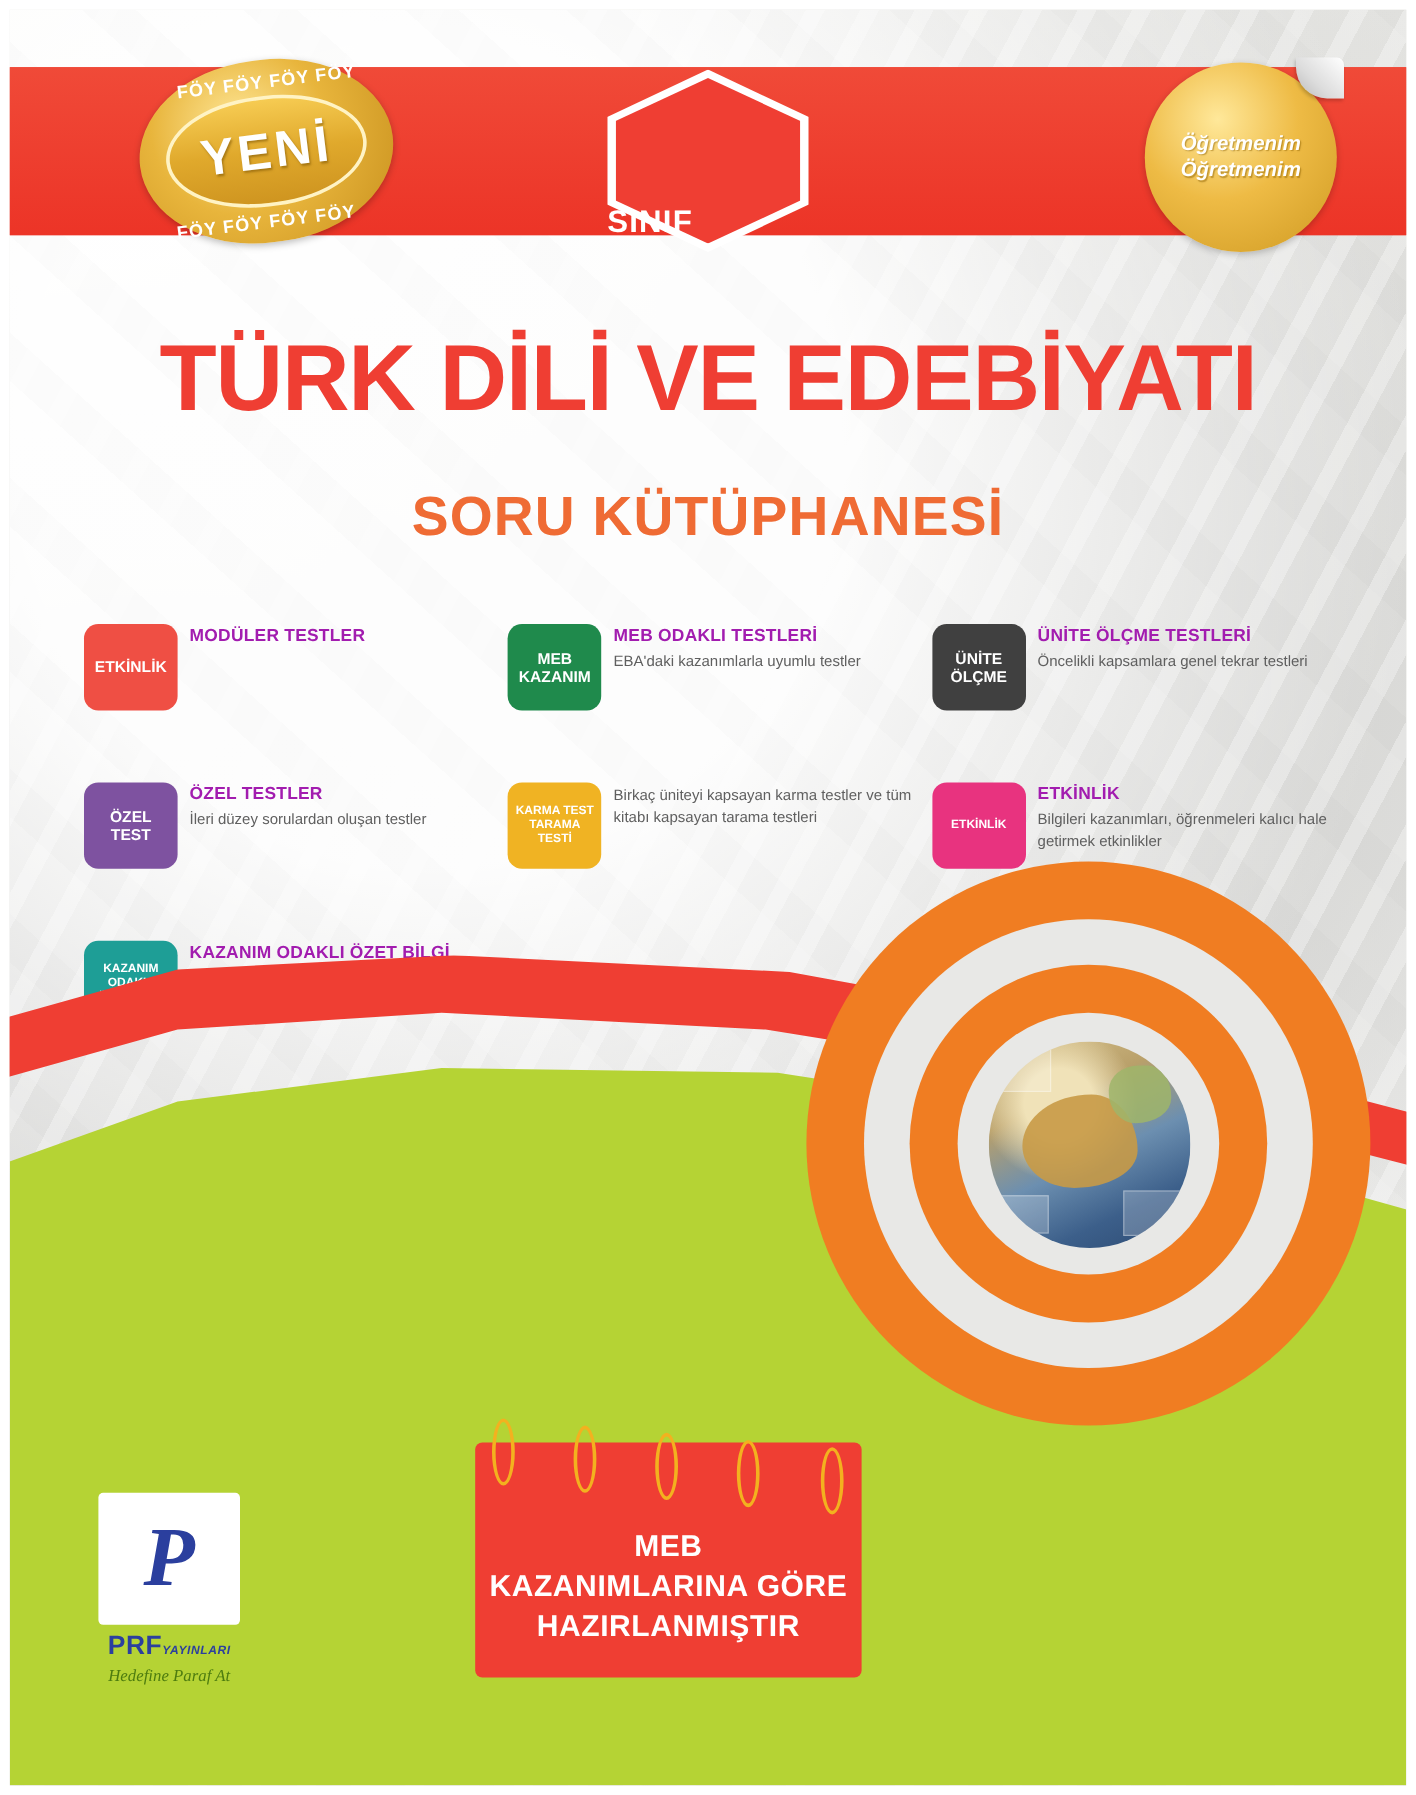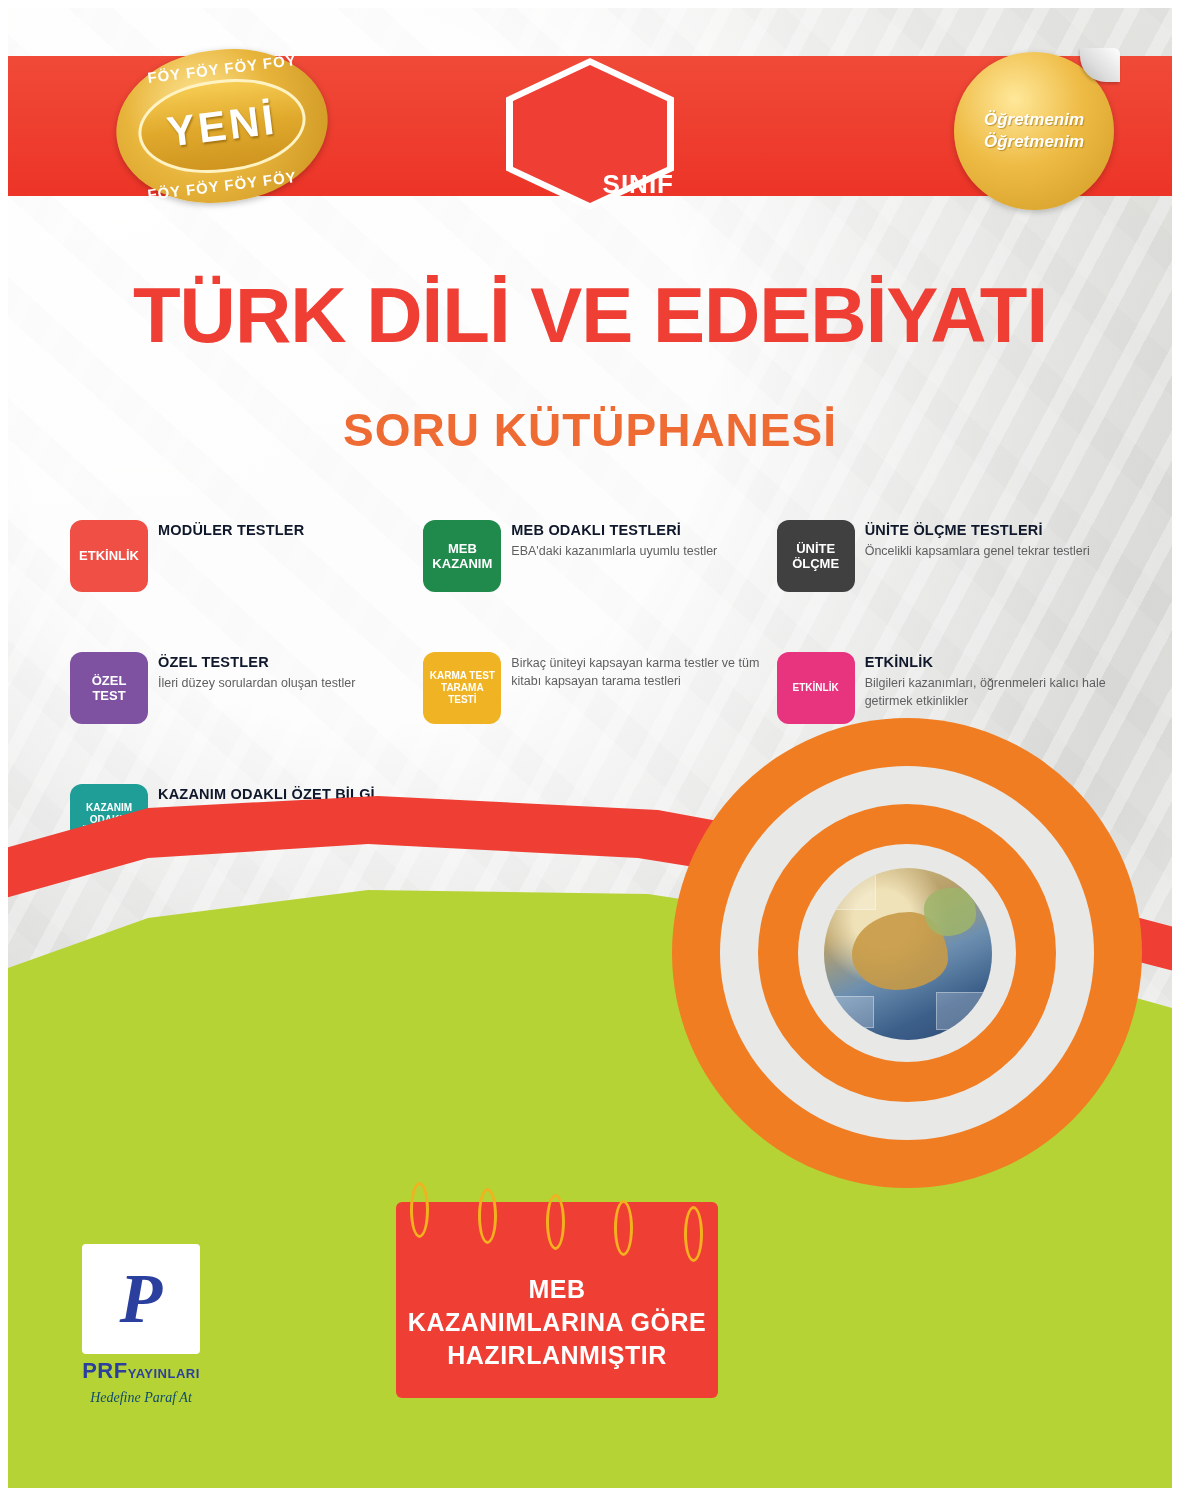--- a/index.html
+++ b/index.html
@@ -143,21 +143,21 @@
     font-size: 86px;
     font-weight: bold;
     color: #ffffff;
     line-height: 1;
     letter-spacing: -3px;
   }
   .sinif-label {
     position: absolute;
     left: 0; right: 0;
     bottom: 10px;
-    text-align: right;
+    text-align: left;
     font-size: 26px;
     font-weight: bold;
     color: #ffffff;
     letter-spacing: 1px;
   }
   
   .sticker {
     position: absolute;
     right: 58px;
     top: 44px;
@@ -244,21 +244,21 @@
     font-weight: bold;
     line-height: 1.18;
     padding: 0 4px;
     box-sizing: border-box;
   }
   .feat-badge.sm { font-size: 10px; }
   .feat-text { padding-top: 2px; }
   .feat-title {
     font-size: 14.5px;
     font-weight: bold;
-    color: #0f172a;
+    color: #a21caf;
     letter-spacing: 0.2px;
     margin-bottom: 4px;
   }
   .feat-desc {
     font-size: 12.5px;
     color: #5f5f5f;
     line-height: 1.45;
     max-width: 252px;
   }
   
@@ -414,26 +414,27 @@
     line-height: 1;
   }
   .logo-name {
     margin-top: 4px;
     font-size: 22px;
     font-weight: bold;
     color: #2b3f9e;
     letter-spacing: 0.5px;
   }
   .logo-name .small {
-    font-size: 13px;
+    font-size: 10px;
+    font-style: italic;
   }
   .logo-slogan {
     margin-top: 6px;
     font-size: 14px;
-    color: #0c4a6e;
+    color: #4d7c0f;
     font-style: italic;
     font-family: "Liberation Serif", serif;
   }
 </style>
 </head>
 <body>
 
 <div class="page">
   <div class="cover">
     <div class="texture"></div>

